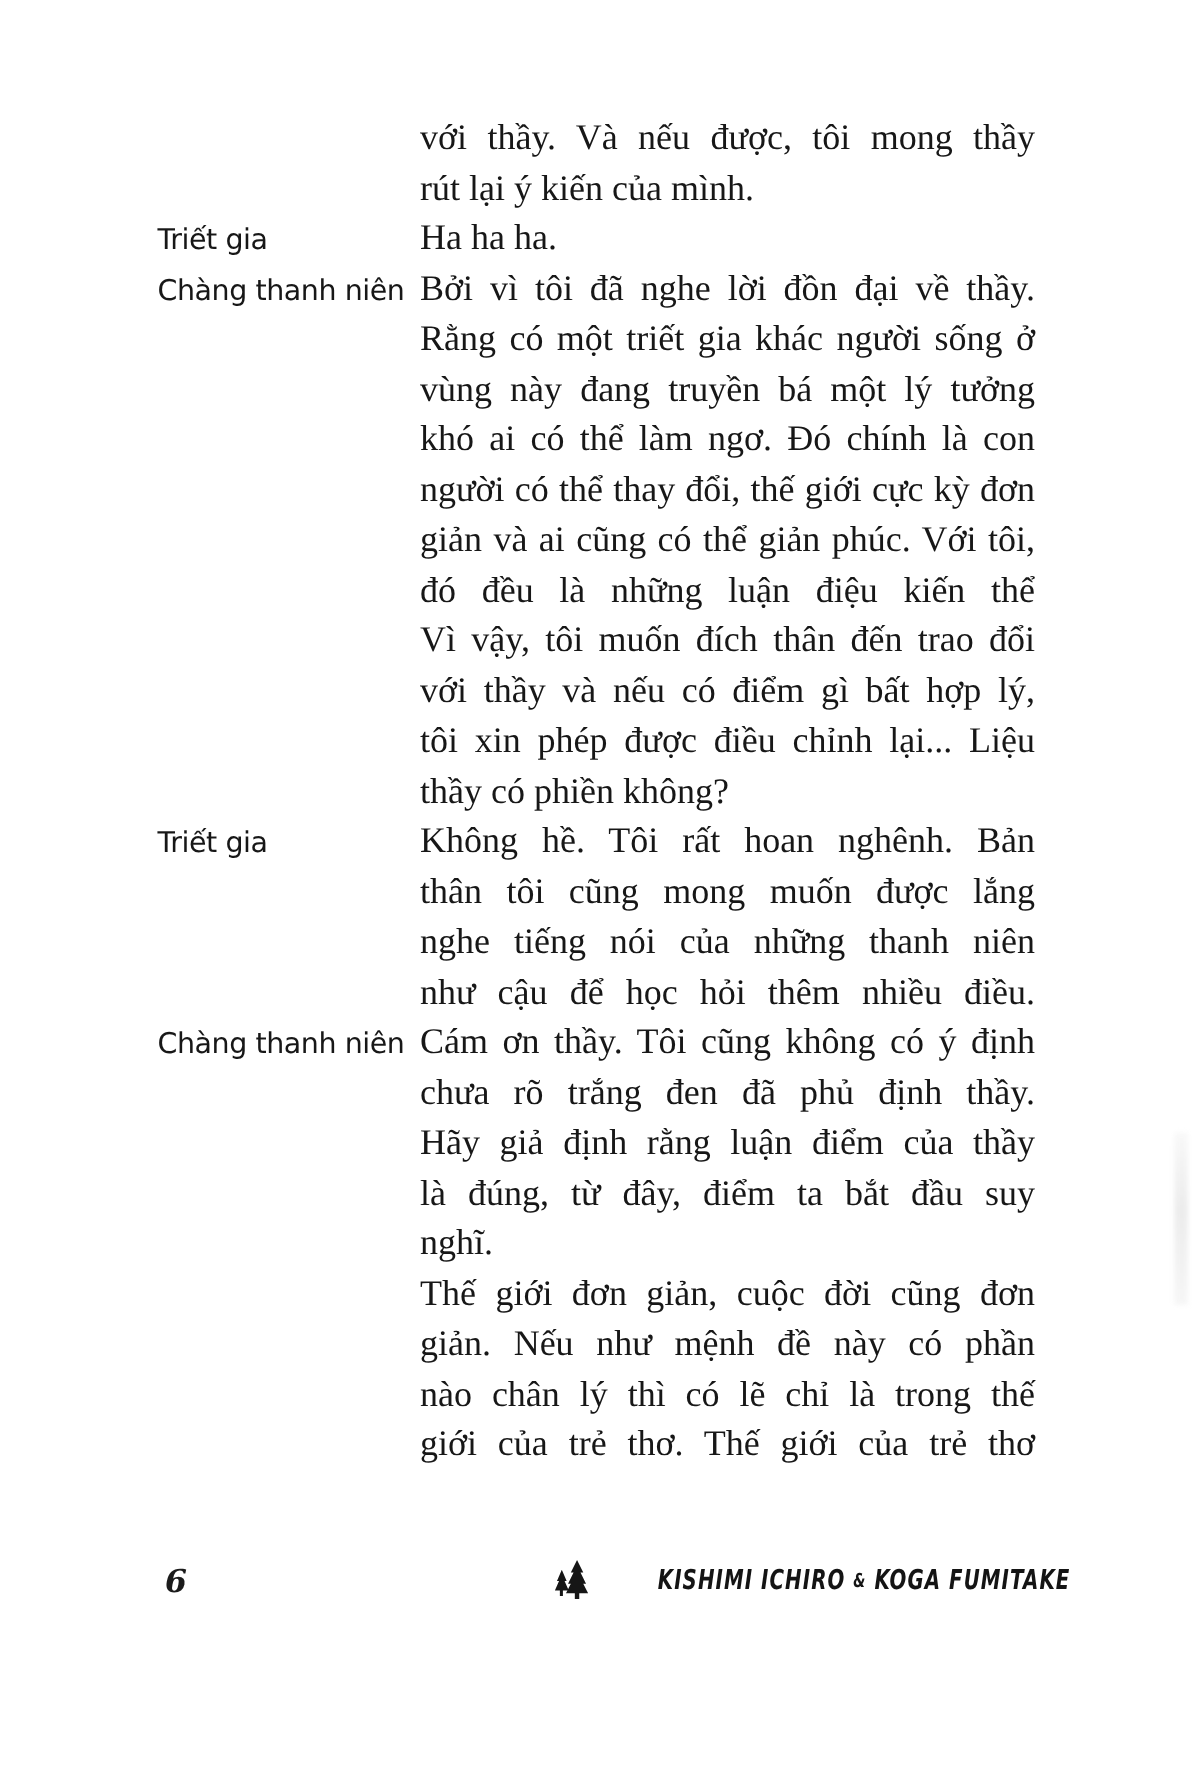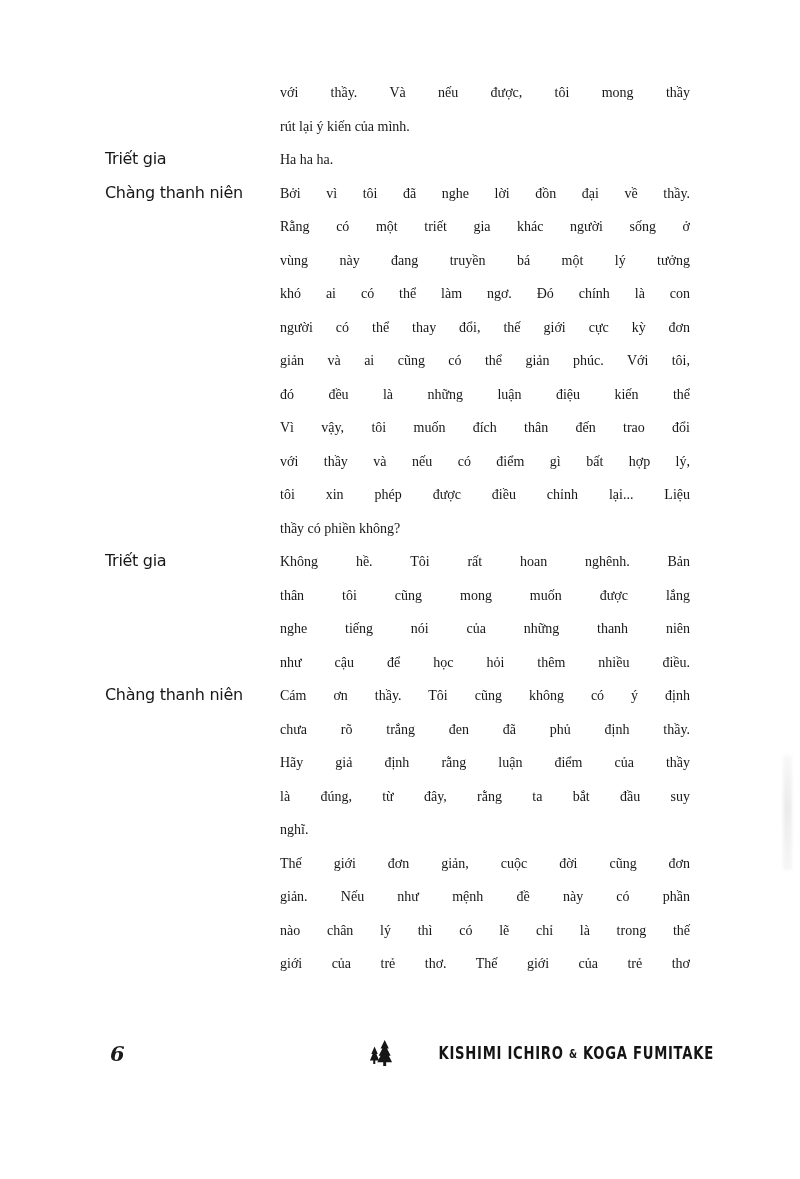--- a/index.html
+++ b/index.html
@@ -24,28 +24,28 @@
   }
   .line-row {
     display: flex;
     align-items: baseline;
     height: 33.5px;
   }
   .speaker-label {
     flex: 0 0 175px;
     margin-left: 105px;
     font-family: "DejaVu Sans", sans-serif;
-    font-size: 16px;
+    font-size: 19px;
     letter-spacing: -0.3px;
     color: #171717;
     white-space: nowrap;
   }
   .line-text {
     width: 410px;
-    font-size: 14px;
+    font-size: 24px;
     line-height: 33.5px;
     color: #171717;
   }
   .line-text.just {
     text-align: justify;
     text-align-last: justify;
   }
   .it {
   }
   .footer {
@@ -64,20 +64,21 @@
     font-family: "DejaVu Serif", serif;
     font-style: italic;
     font-weight: bold;
     font-size: 21px;
     color: #1b1b1b;
   }
   .authors {
     display: flex;
     align-items: center;
     gap: 8px;
+    font-style: italic;
   }
   .logo {
     display: block;
   }
   .authors-text {
     display: inline-block;
     font-family: "DejaVu Sans", sans-serif;
     font-weight: 700;
     font-size: 15px;
     letter-spacing: 0.8px;
@@ -186,21 +187,21 @@
       <div class="line-row">
         <div class="speaker-label"></div>
         <div class="line-text just"><span>chưa rõ trắng đen đã phủ định thầy.</span></div>
       </div>
       <div class="line-row">
         <div class="speaker-label"></div>
         <div class="line-text just"><span>Hãy giả định rằng luận điểm của thầy</span></div>
       </div>
       <div class="line-row">
         <div class="speaker-label"></div>
-        <div class="line-text just"><span>là đúng, từ đây, rằng ta bắt đầu suy</span></div>
+        <div class="line-text just"><span>là đúng, từ đây, điểm ta bắt đầu suy</span></div>
       </div>
       <div class="line-row">
         <div class="speaker-label"></div>
         <div class="line-text"><span>nghĩ.</span></div>
       </div>
       <div class="line-row">
         <div class="speaker-label"></div>
         <div class="line-text just"><span>Thế giới đơn giản, cuộc đời cũng đơn</span></div>
       </div>
       <div class="line-row">

